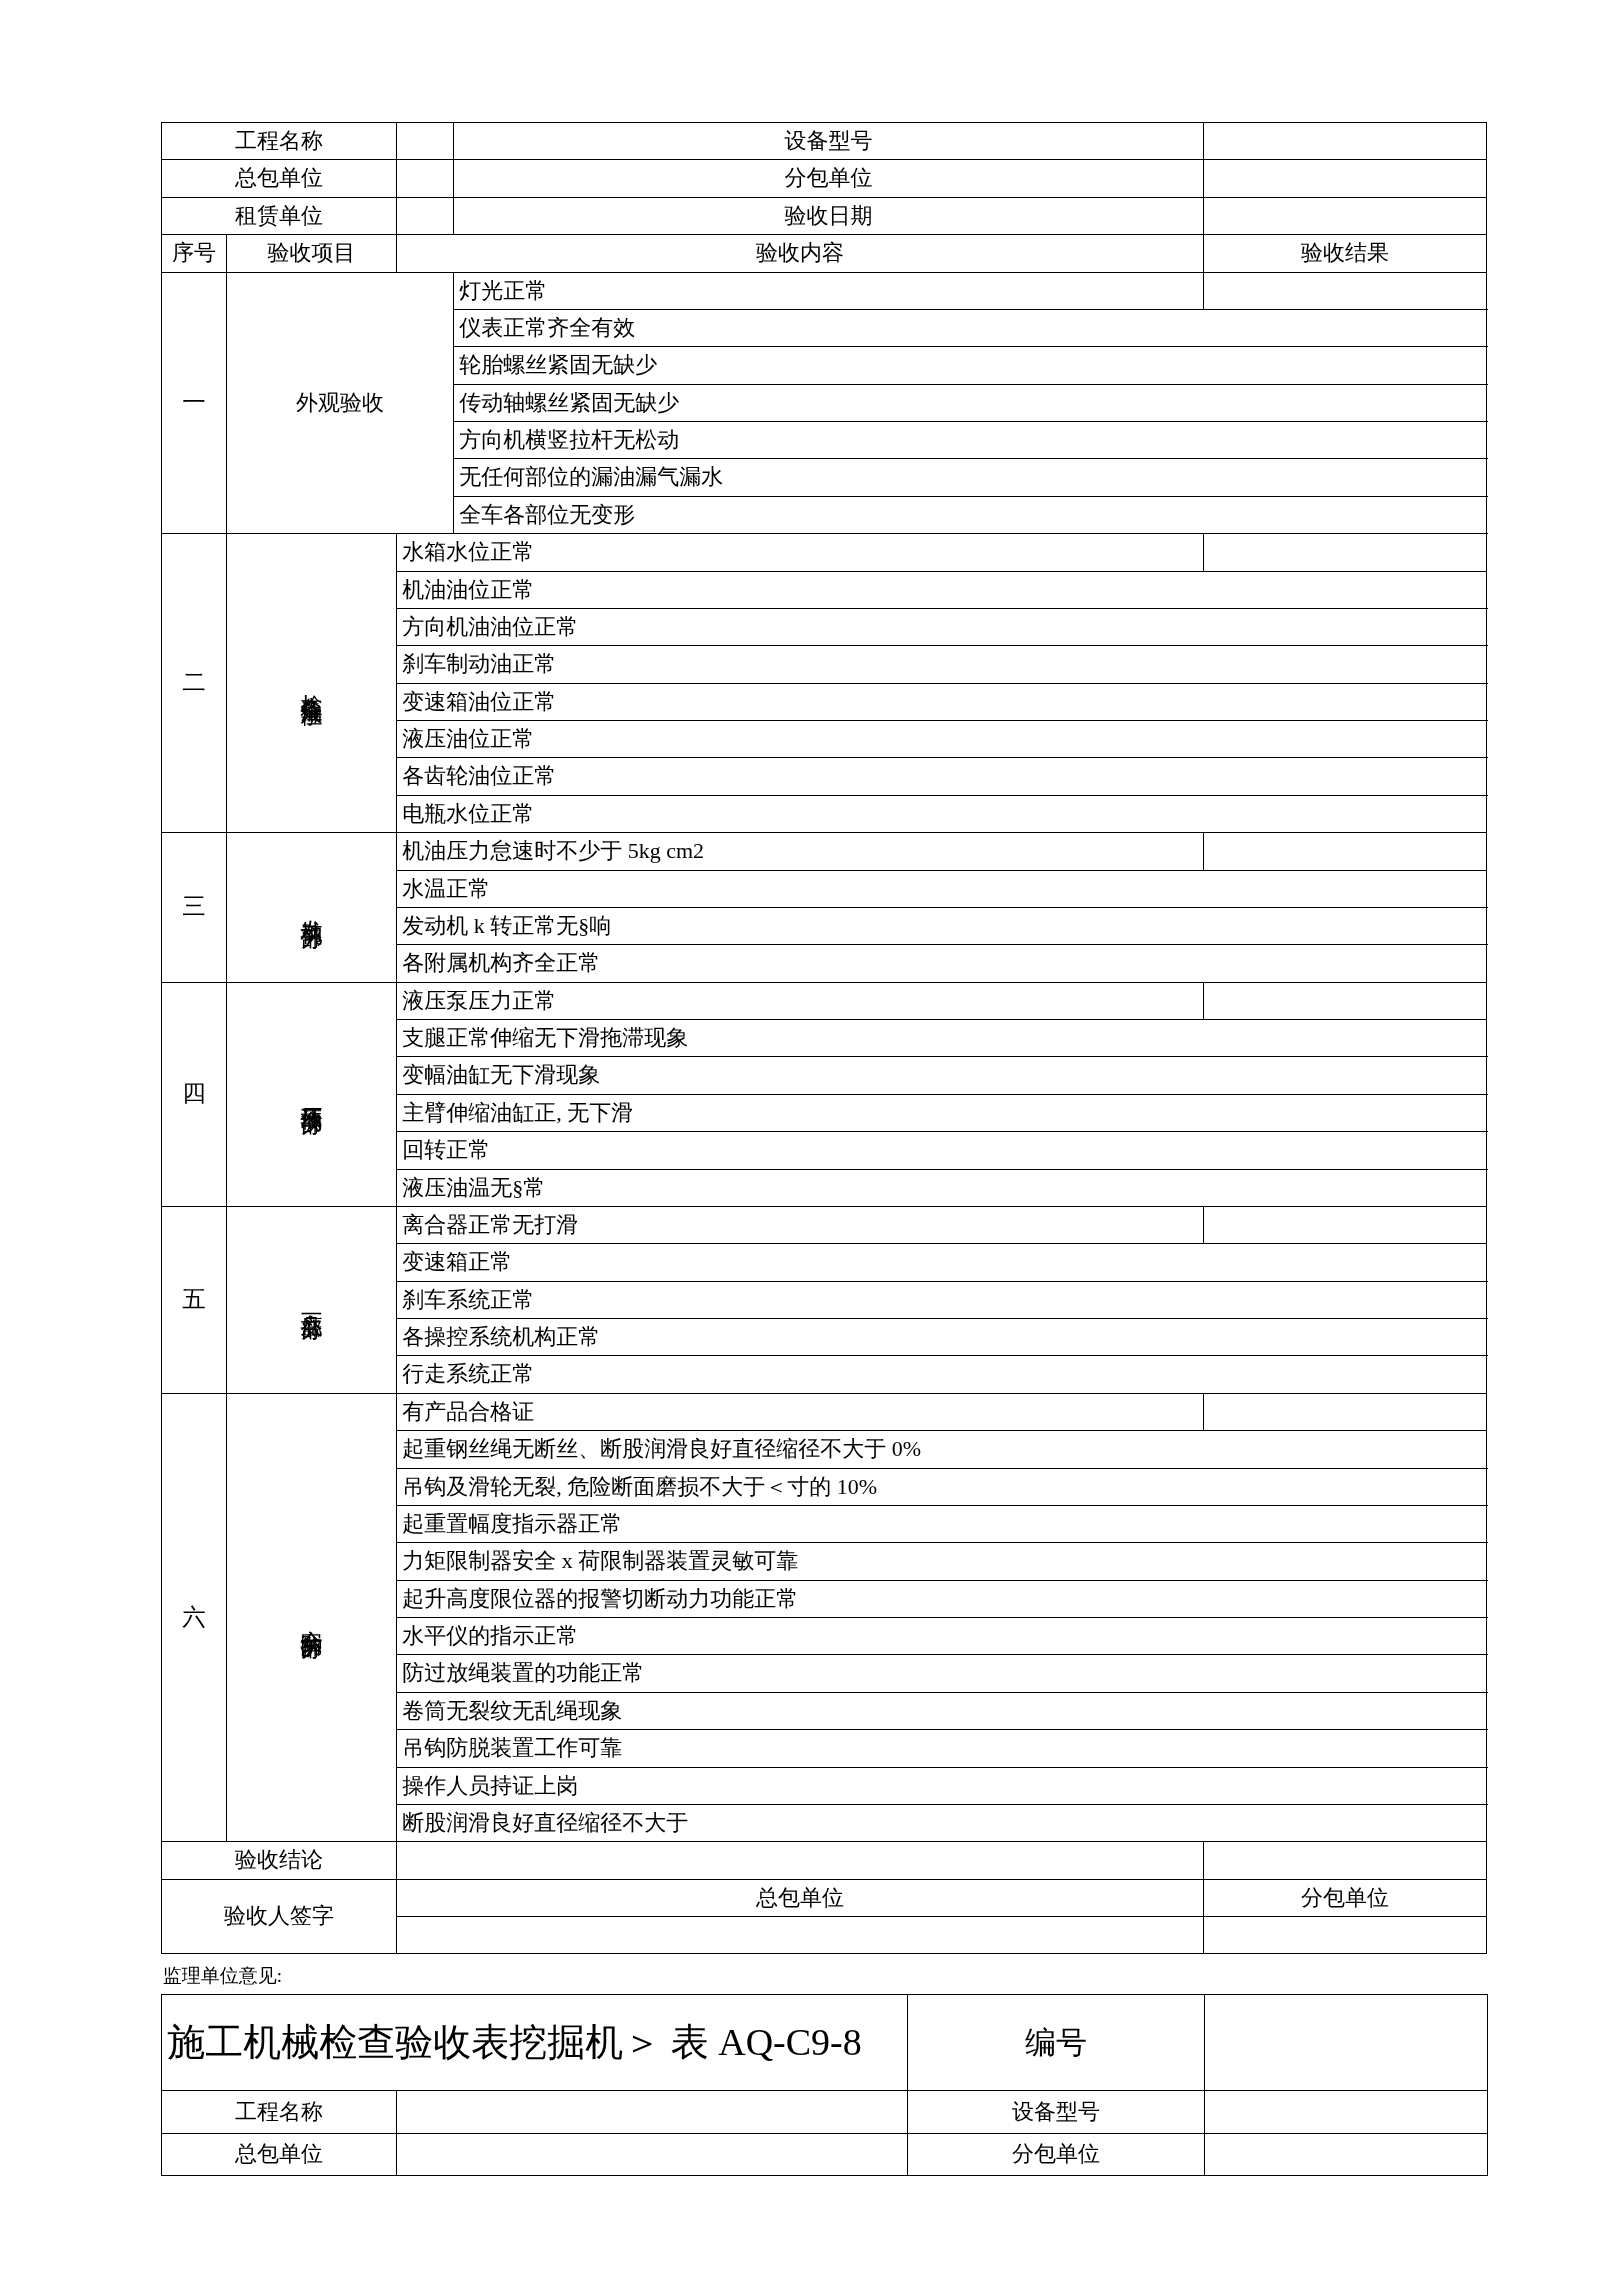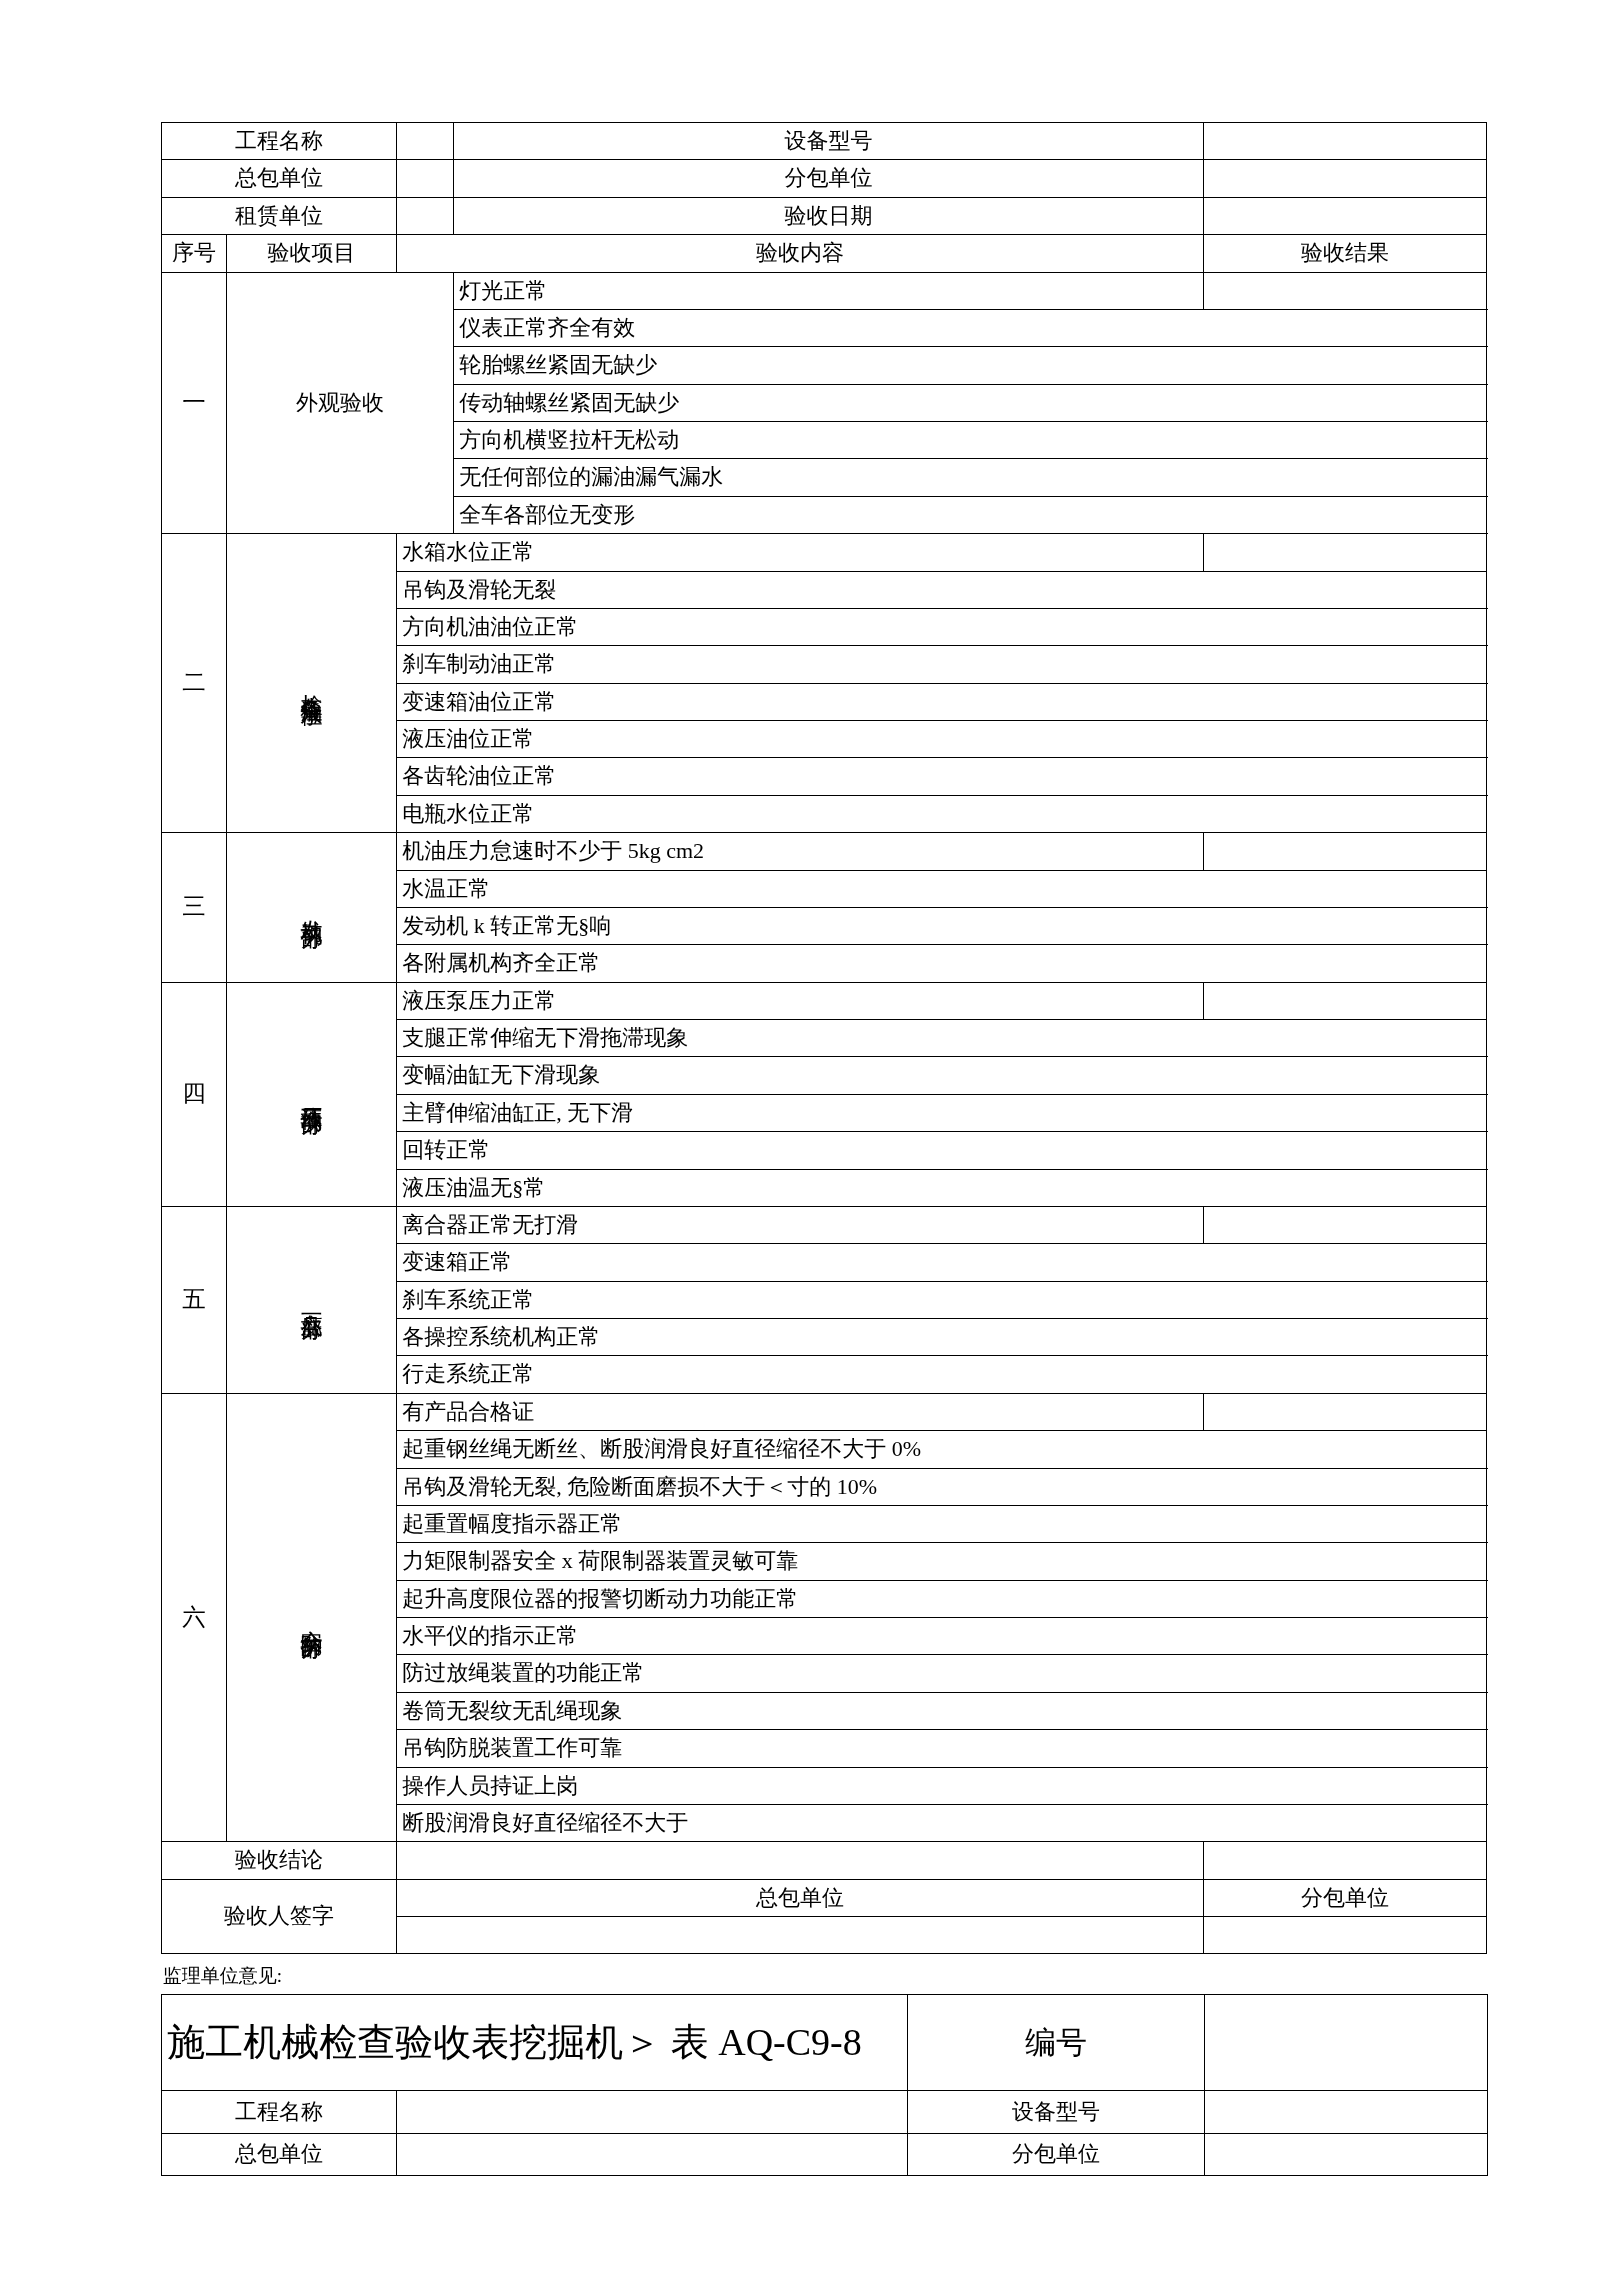--- a/index.html
+++ b/index.html
@@ -164,21 +164,21 @@
           <td class="num-cell" rowspan="8">二</td>
           <td rowspan="8" colspan="1" class="c">
             <div class="vert-wrap">
               <span class="vert">检查各油位水位</span>
             </div>
           </td>
           <td class="l" colspan="2">水箱水位正常</td>
           <td class="blank"></td>
         </tr>
         <tr>
-          <td class="l" colspan="4">吊钩及滑轮无裂</td>
+          <td class="l" colspan="4">机油油位正常</td>
           <td class="blank"></td>
         </tr>
         <tr>
           <td class="l" colspan="4">方向机油油位正常</td>
           <td class="blank"></td>
         </tr>
         <tr>
           <td class="l" colspan="4">刹车制动油正常</td>
           <td class="blank"></td>
         </tr>

